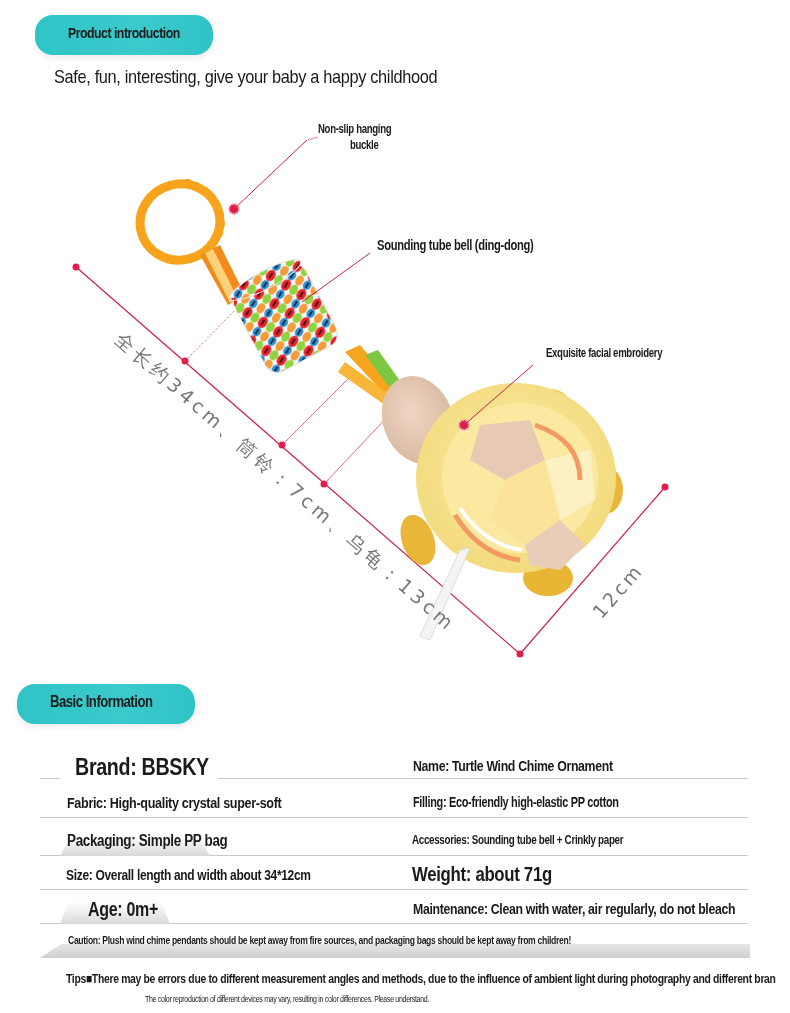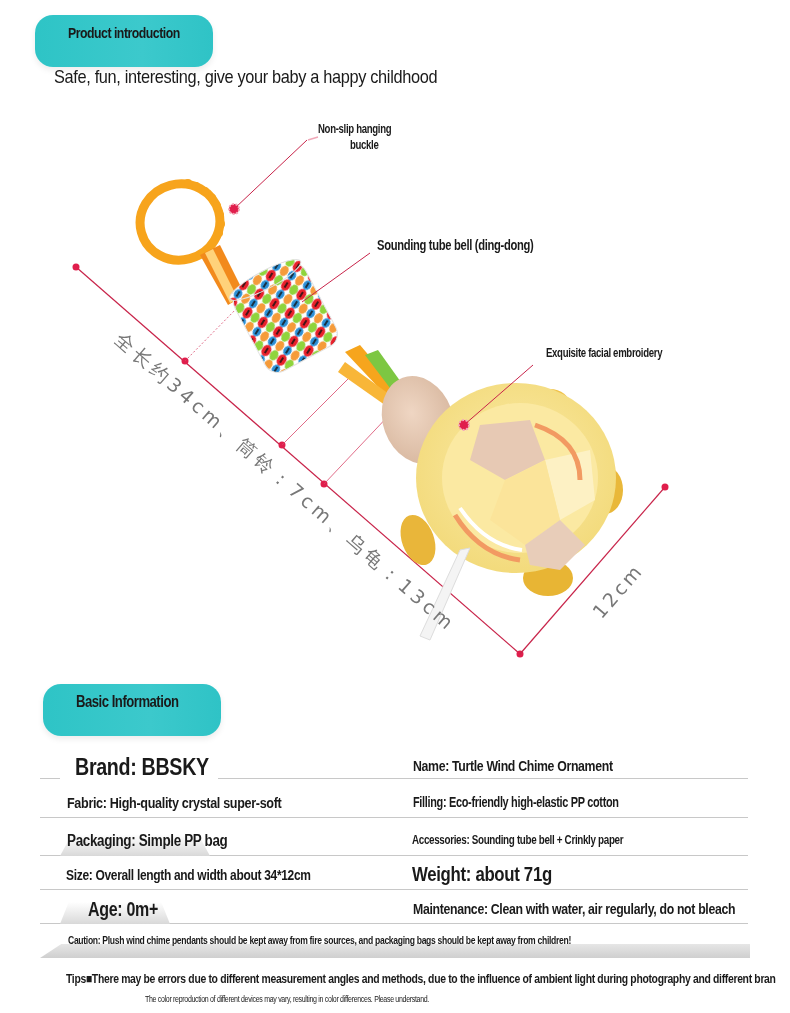--- a/index.html
+++ b/index.html
@@ -1,30 +1,30 @@
 <!DOCTYPE html>
 <html><head>
 <meta charset="utf-8">
 <style>
   * { box-sizing: border-box; margin: 0; padding: 0; }
   html, body { width: 790px; height: 1013px; background: #ffffff; overflow: hidden; }
   body { position: relative; font-family: "Liberation Sans", "DejaVu Sans", sans-serif; color: #111; }
   .cond { font-family: "Liberation Sans", "DejaVu Sans", sans-serif; transform-origin: left center; display: inline-block; white-space: nowrap; }
 
   .pill {
-    position: absolute; height: 52px; width: 178px; border-radius: 18px;
+    position: absolute; height: 40px; width: 178px; border-radius: 18px;
     background: linear-gradient(90deg, #2ec4c6 0%, #3cc9cc 60%, #2fc3c6 100%);
     box-shadow: 0 3px 6px rgba(0,0,0,0.08);
   }
   .pill .pill-label {
     position: absolute; left: 33px; top: 9px; font-size: 15px; font-weight: bold;
     color: #1a1a1a; letter-spacing: -0.6px; transform: scaleX(0.82);
   }
   .pill-1 { left: 35px; top: 15px; }
-  .pill-2 { left: 43px; top: 684px; }
+  .pill-2 { left: 17px; top: 684px; }
 
   .slogan {
     position: absolute; left: 54px; top: 66px; font-size: 19px; color: #1a1a1a;
     letter-spacing: -0.4px; transform: scaleX(0.86); transform-origin: left center; white-space: nowrap;
   }
 
   .callout {
     position: absolute; font-size: 13px; color: #1a1a1a; font-weight: bold; white-space: nowrap;
     letter-spacing: -0.4px; transform: scaleX(0.80); transform-origin: left center; line-height: 16px;
   }

